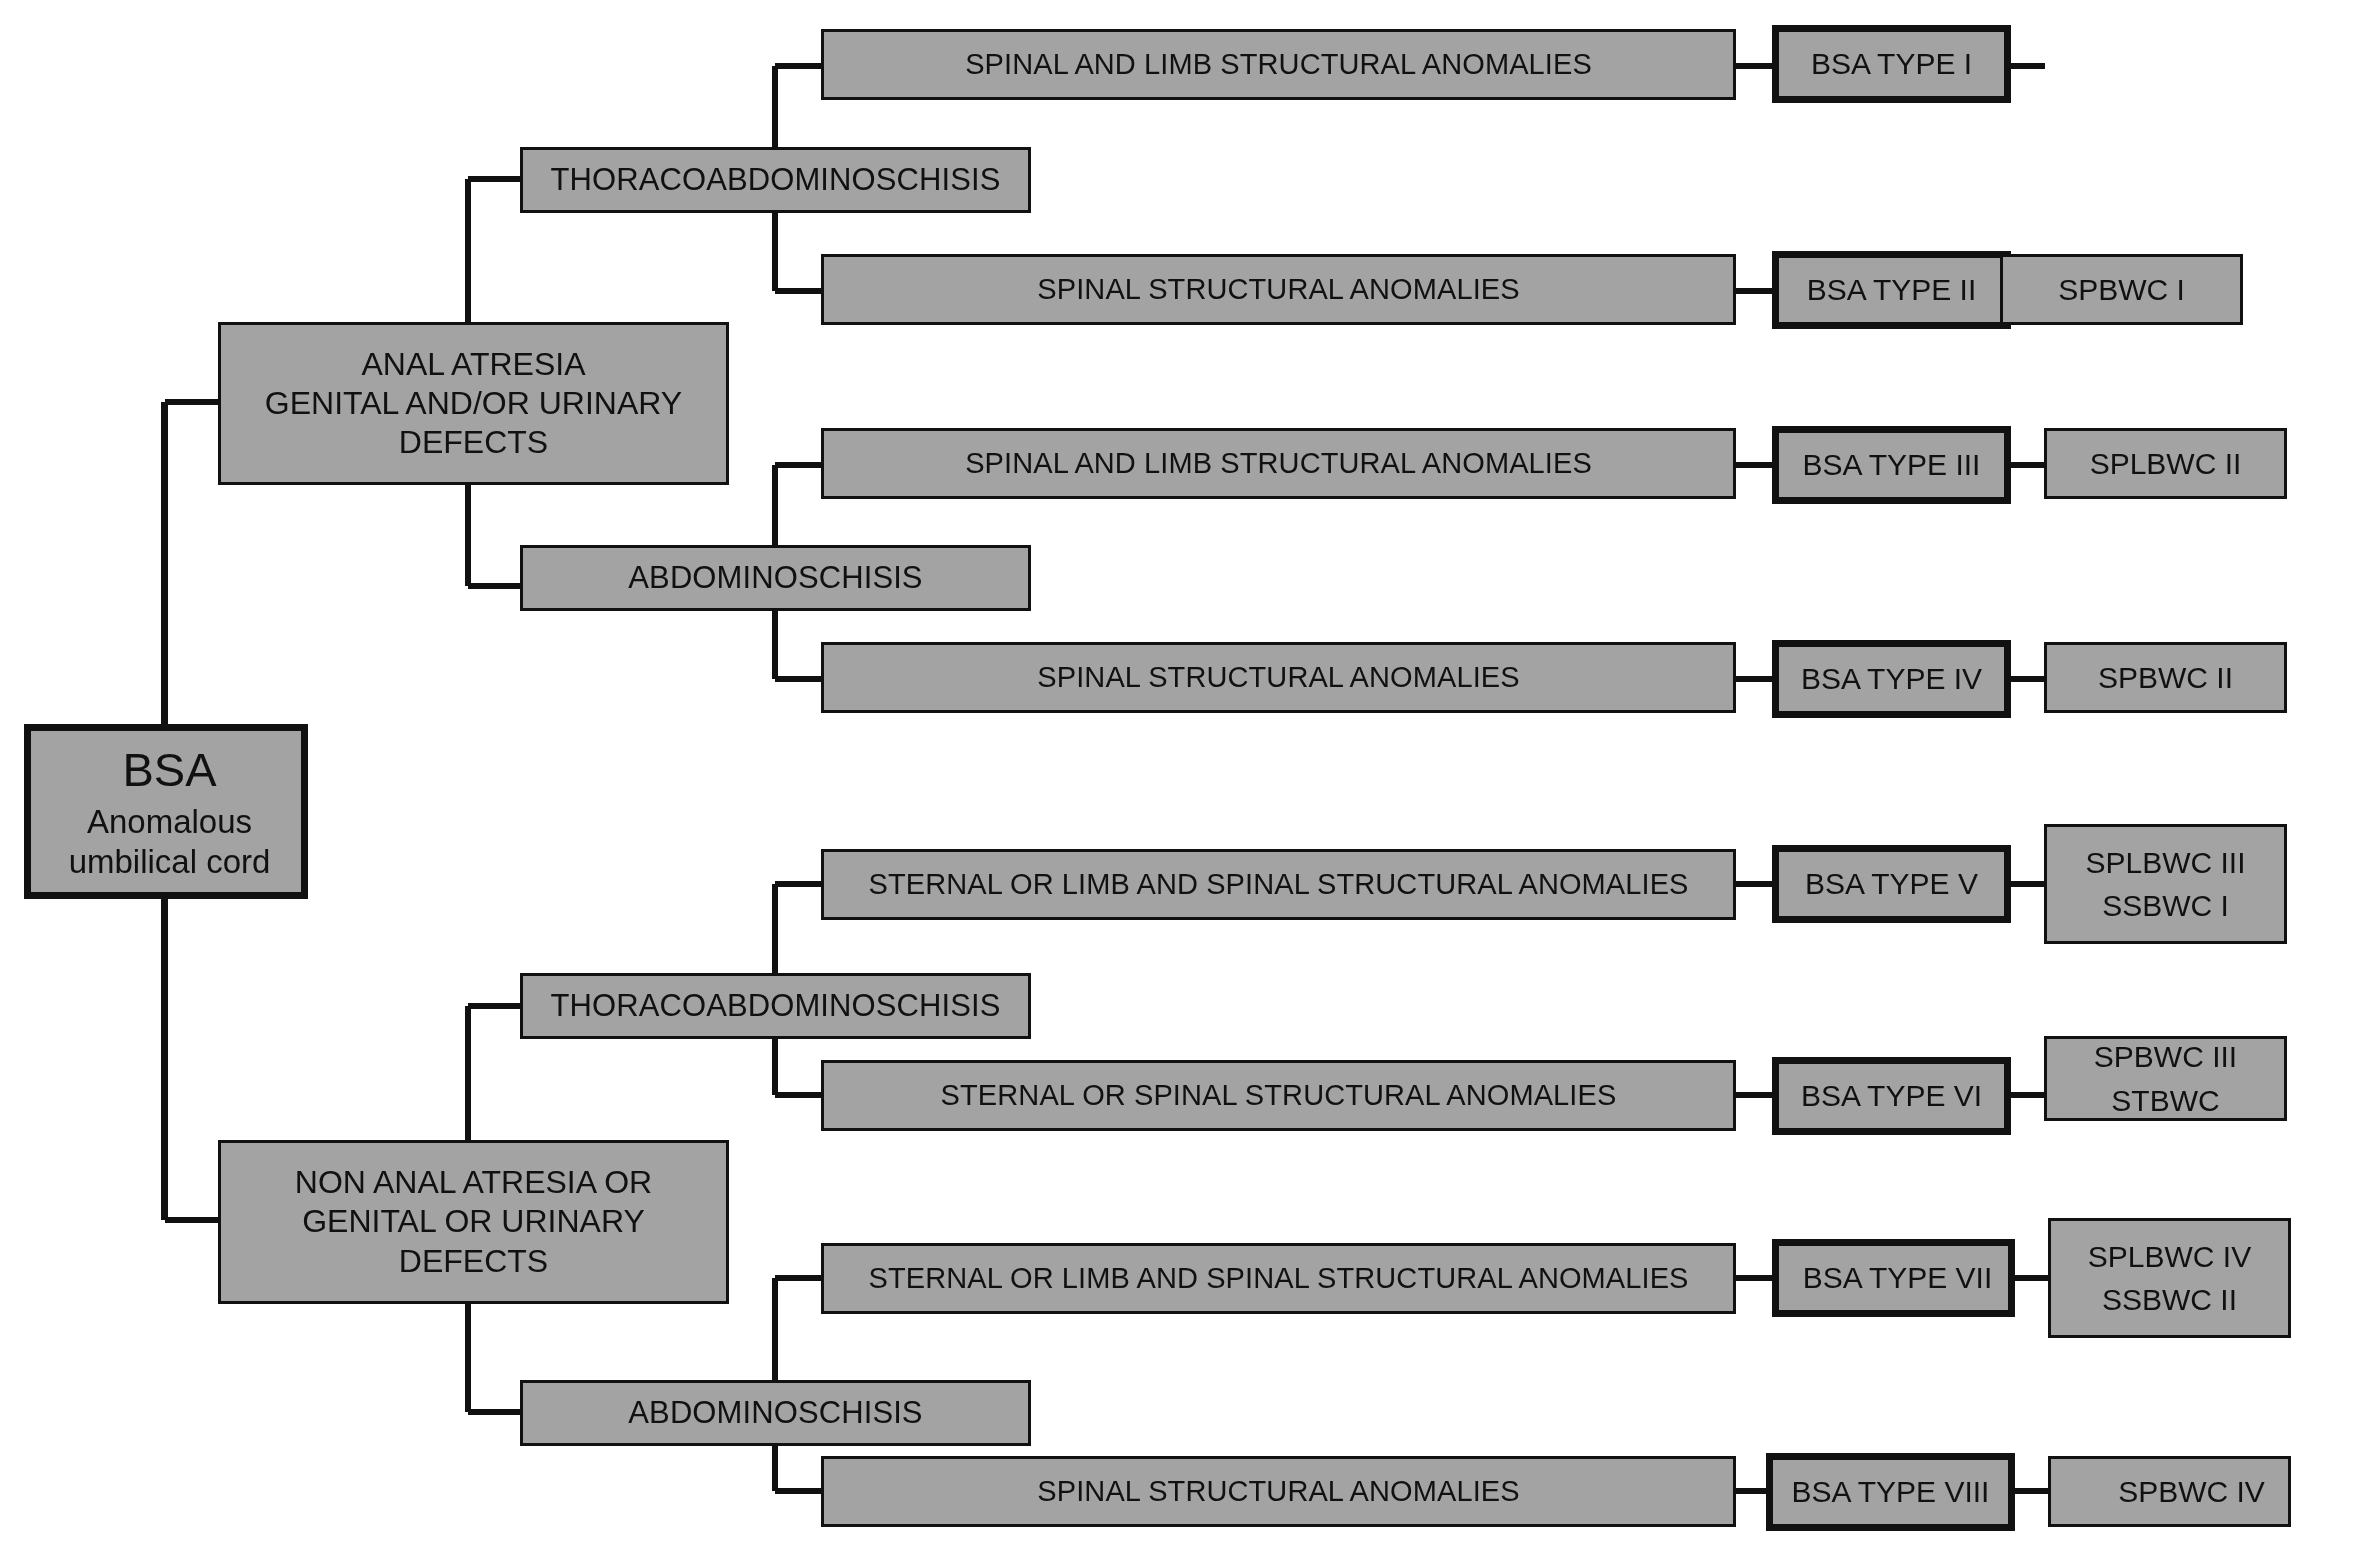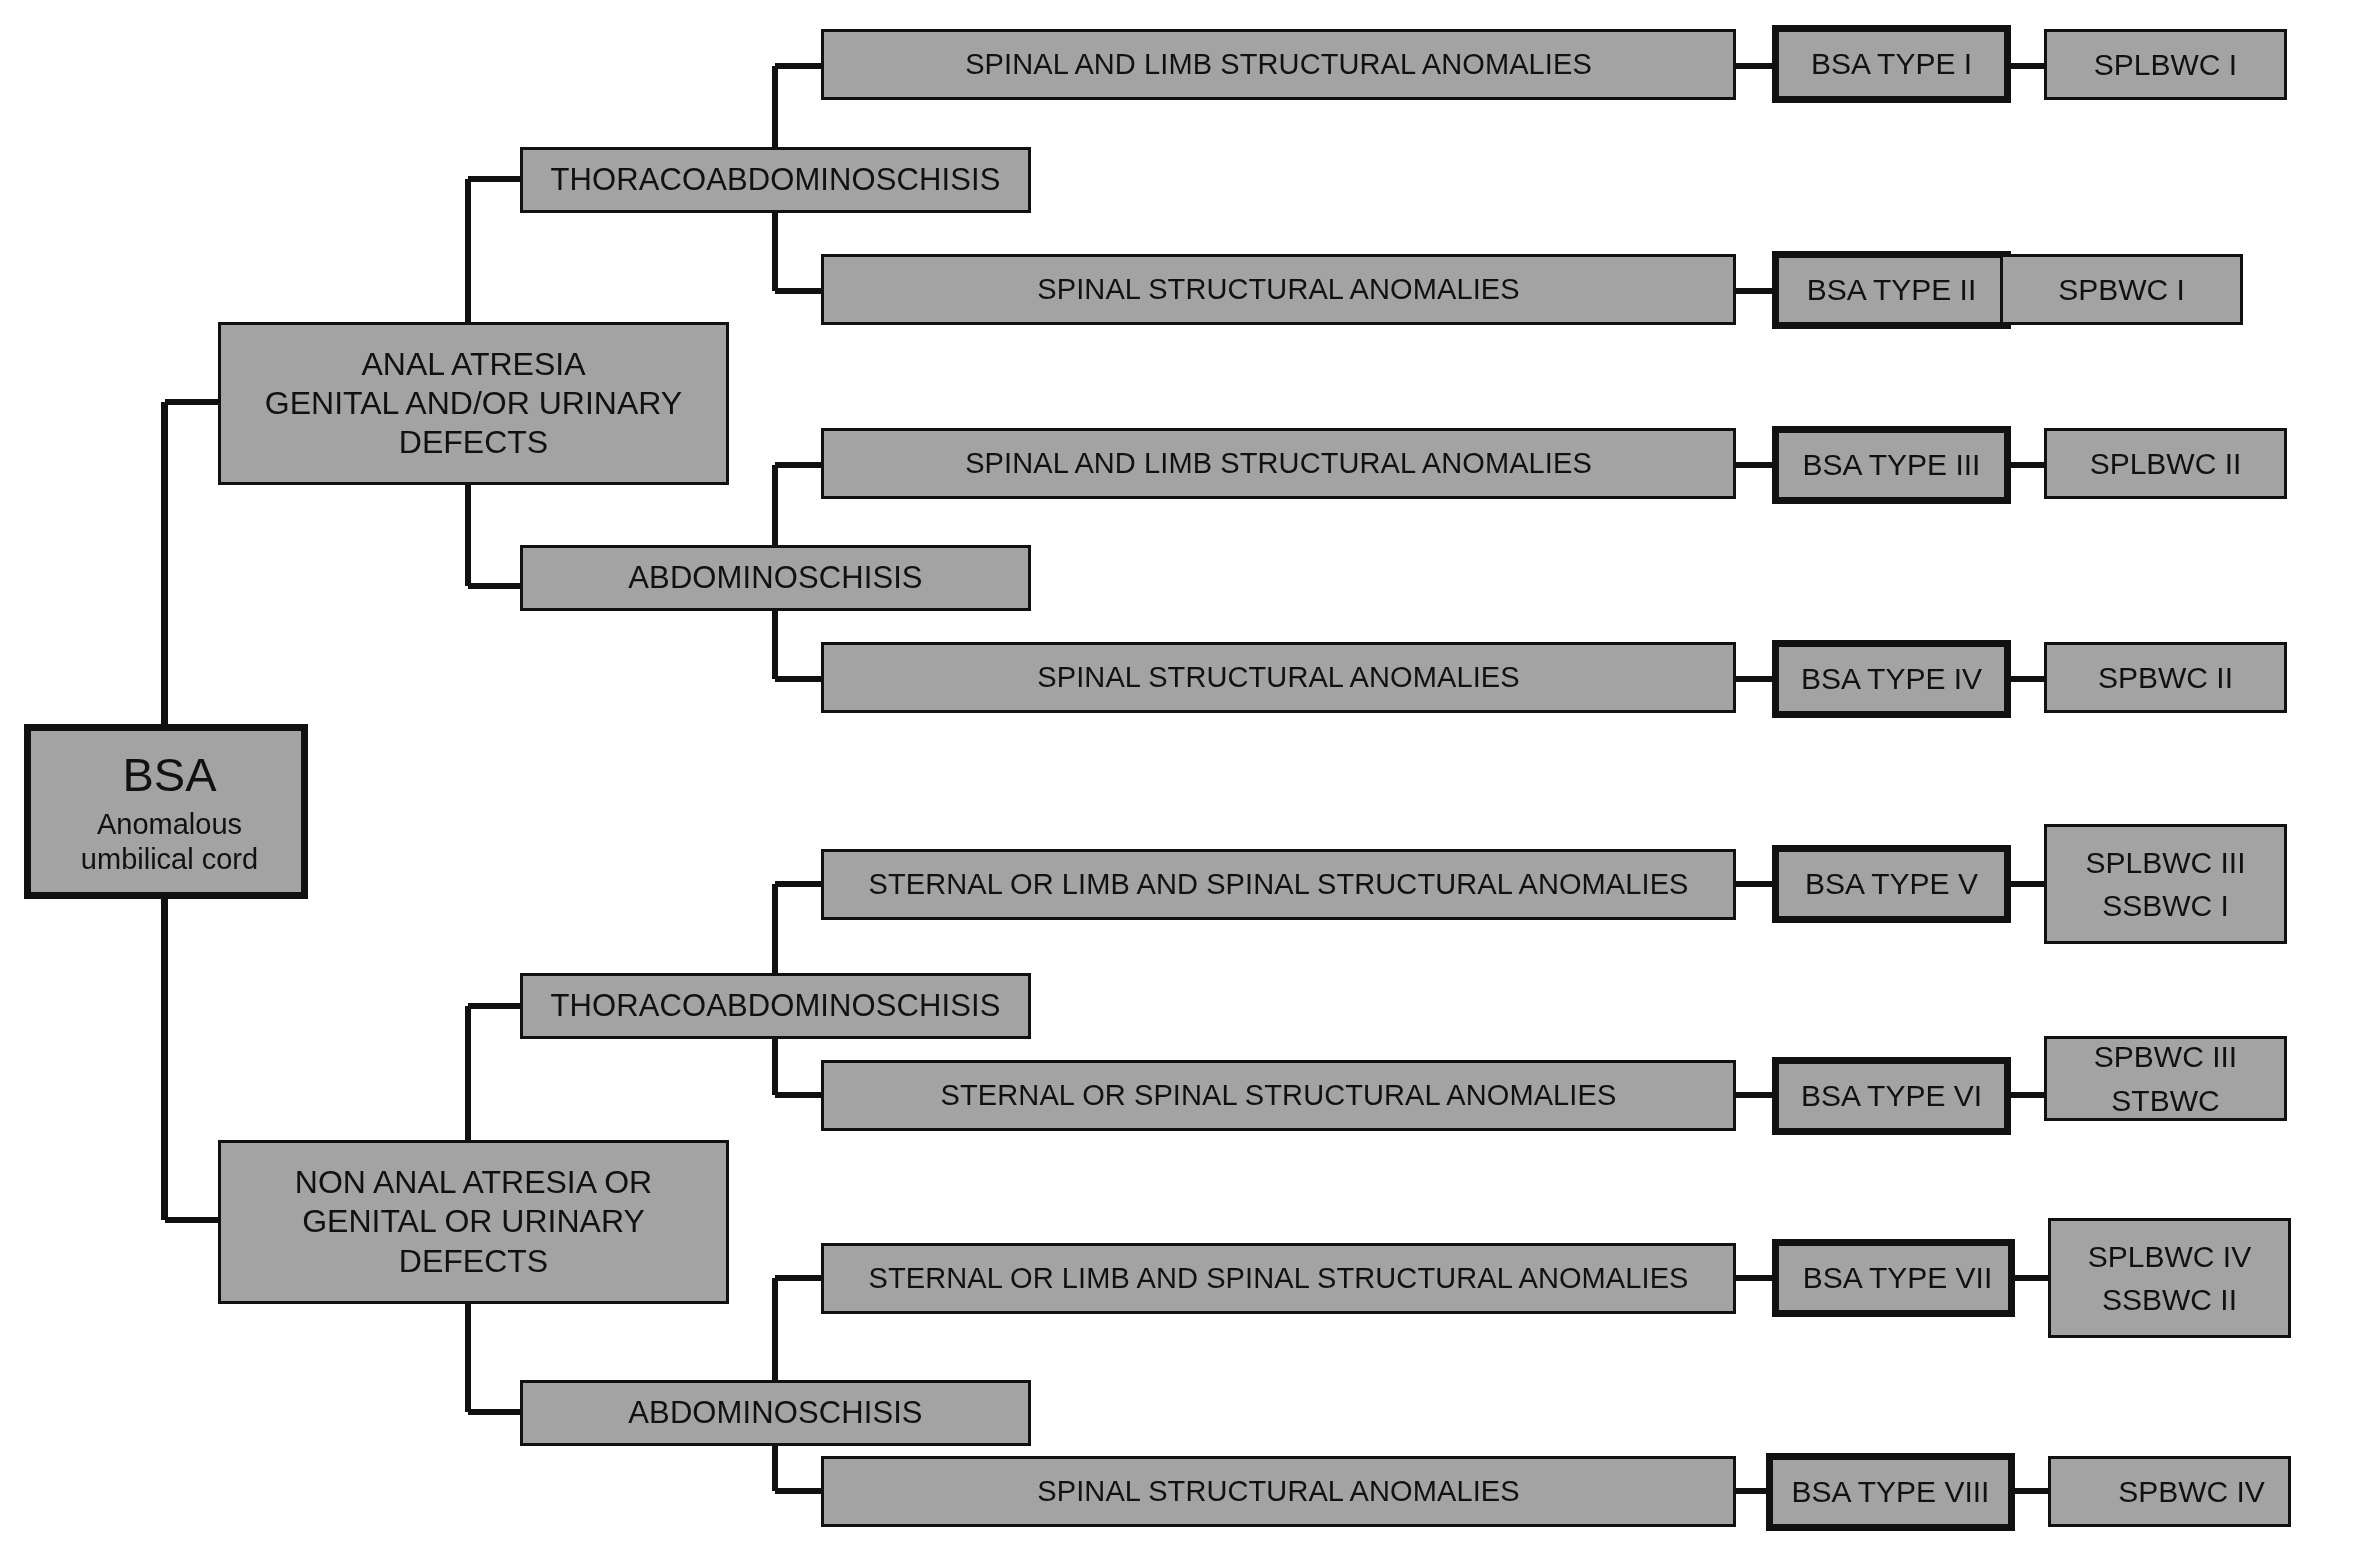--- a/index.html
+++ b/index.html
@@ -6,21 +6,21 @@
   body{font-family:"Liberation Sans",sans-serif;}
   #stage{position:relative;width:2354px;height:1566px;background:#ffffff;overflow:hidden;}
   svg#wires{position:absolute;left:0;top:0;width:2354px;height:1566px;}
   .node{position:absolute;box-sizing:border-box;background:#a3a3a3;
         display:flex;align-items:center;justify-content:center;text-align:center;
         color:#111111;line-height:1.22;}
   .thin{border:3px solid #111111;}
   .thick{border:7.8px solid #111111;}
   .root{font-size:37px;padding-left:7px;}
   .root .big{font-size:47px;display:block;margin-bottom:3.6px;}
-  .root .small{font-size:29px;display:block;line-height:1.22;}
+  .root .small{font-size:33px;display:block;line-height:1.22;}
   .branch{font-size:32px;}
   .mid{font-size:31px;letter-spacing:0.1px;}
   .anom{font-size:29px;letter-spacing:0.1px;}
   .type{font-size:30px;}
   .out{font-size:30px;line-height:1.45;}
   .lbl{display:block;white-space:pre-line;}
 </style>
 </head>
 <body>
 
@@ -132,23 +132,20 @@
   <div class="node thin mid" style="left:520px;top:1380px;width:511px;height:66px;">
     <span class="lbl">ABDOMINOSCHISIS</span>
   </div>
 
   <div class="node thin anom" style="left:821px;top:29px;width:915px;height:71px;">
     <span class="lbl">SPINAL AND LIMB STRUCTURAL ANOMALIES</span>
   </div>
   <div class="node thick type" style="left:1772px;top:25px;width:239px;height:78px;">
     <span class="lbl">BSA TYPE I</span>
   </div>
-  <div class="node thin out" style="left:2044px;top:29px;width:243px;height:71px;">
-    <span class="lbl">SPLBWC I</span>
-  </div>
 
   <div class="node thin anom" style="left:821px;top:254px;width:915px;height:71px;">
     <span class="lbl">SPINAL STRUCTURAL ANOMALIES</span>
   </div>
   <div class="node thick type" style="left:1772px;top:251px;width:239px;height:78px;">
     <span class="lbl">BSA TYPE II</span>
   </div>
   <div class="node thin out" style="left:2000px;top:254px;width:243px;height:71px;">
     <span class="lbl">SPBWC I</span>
   </div>

